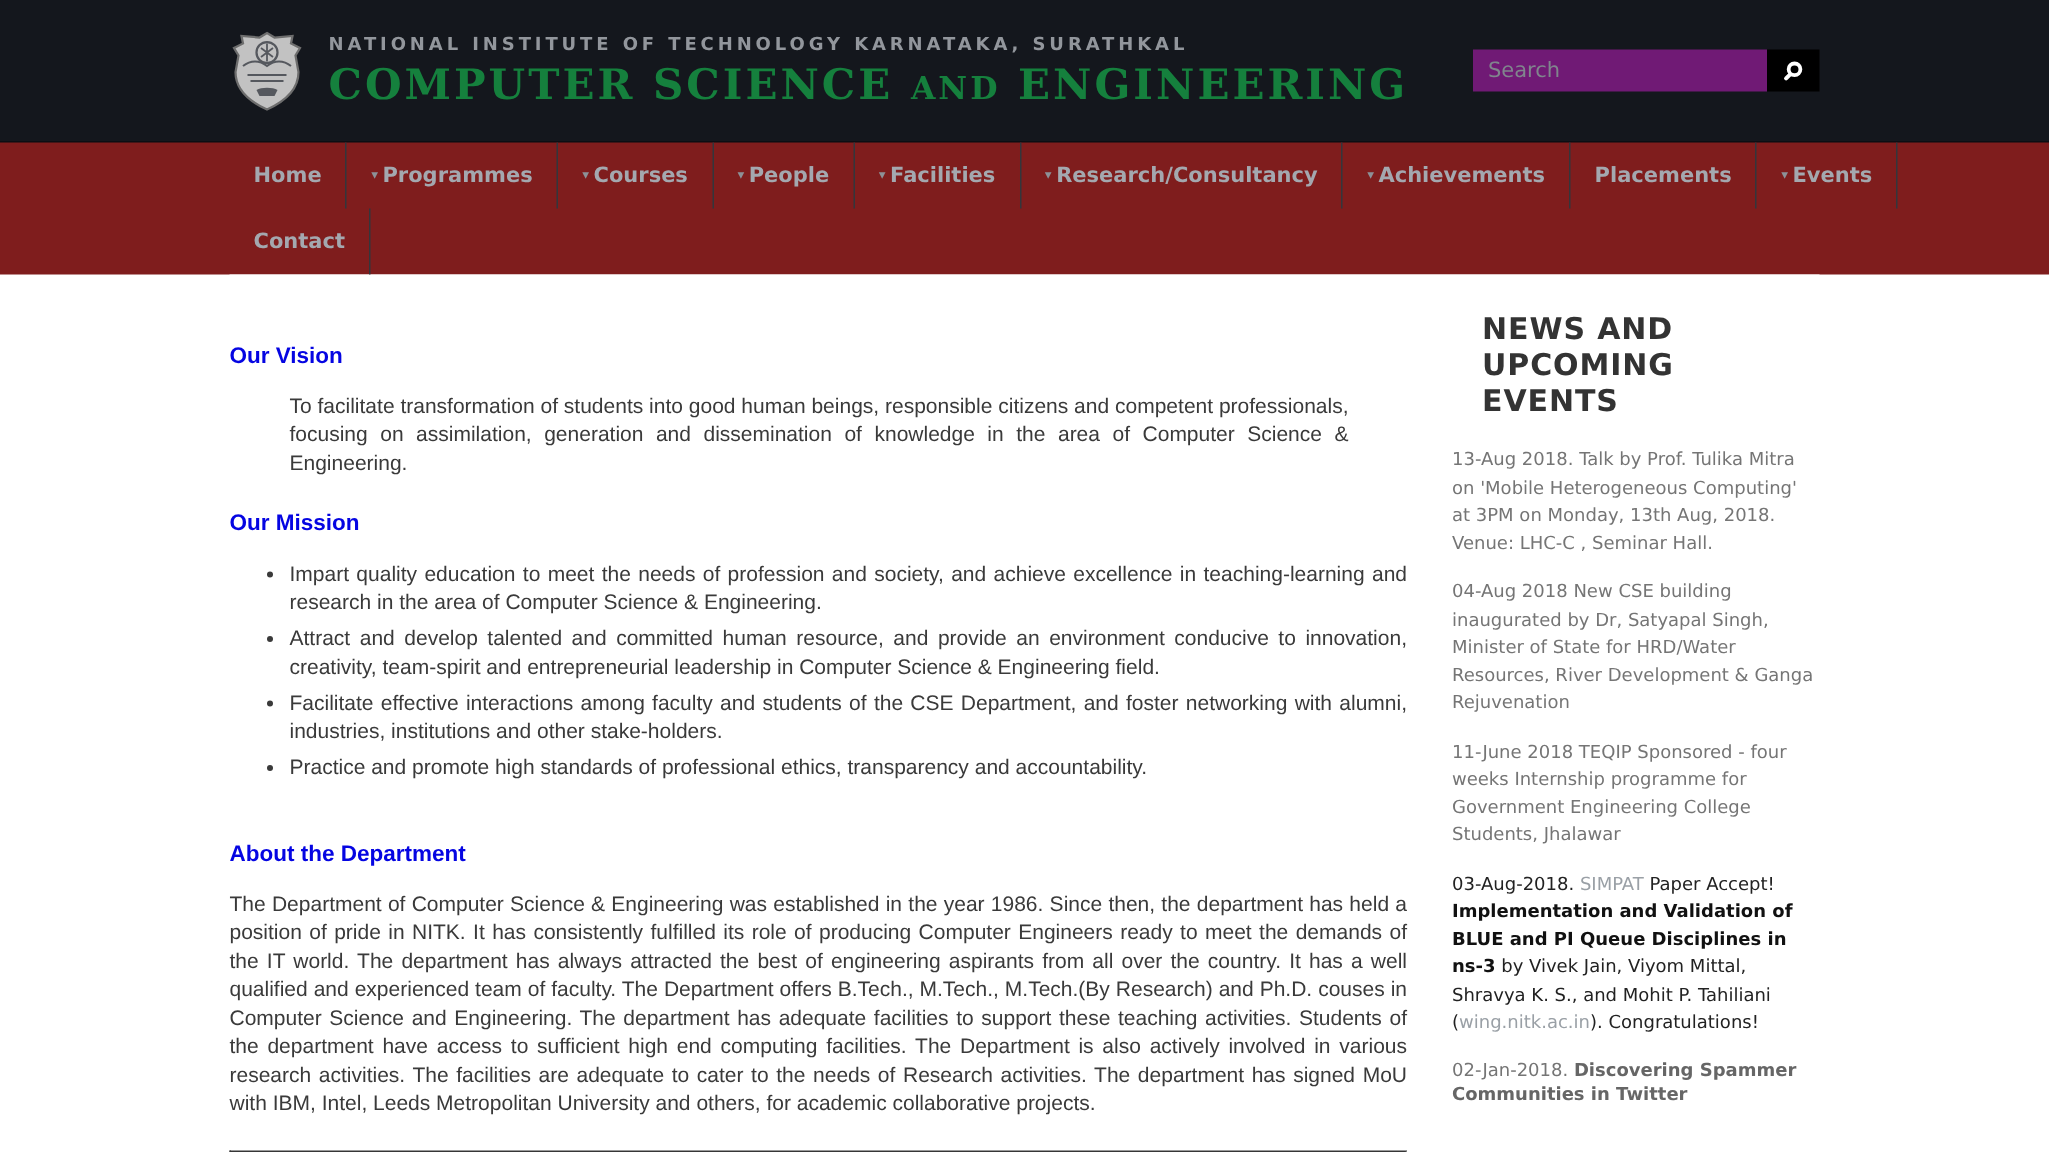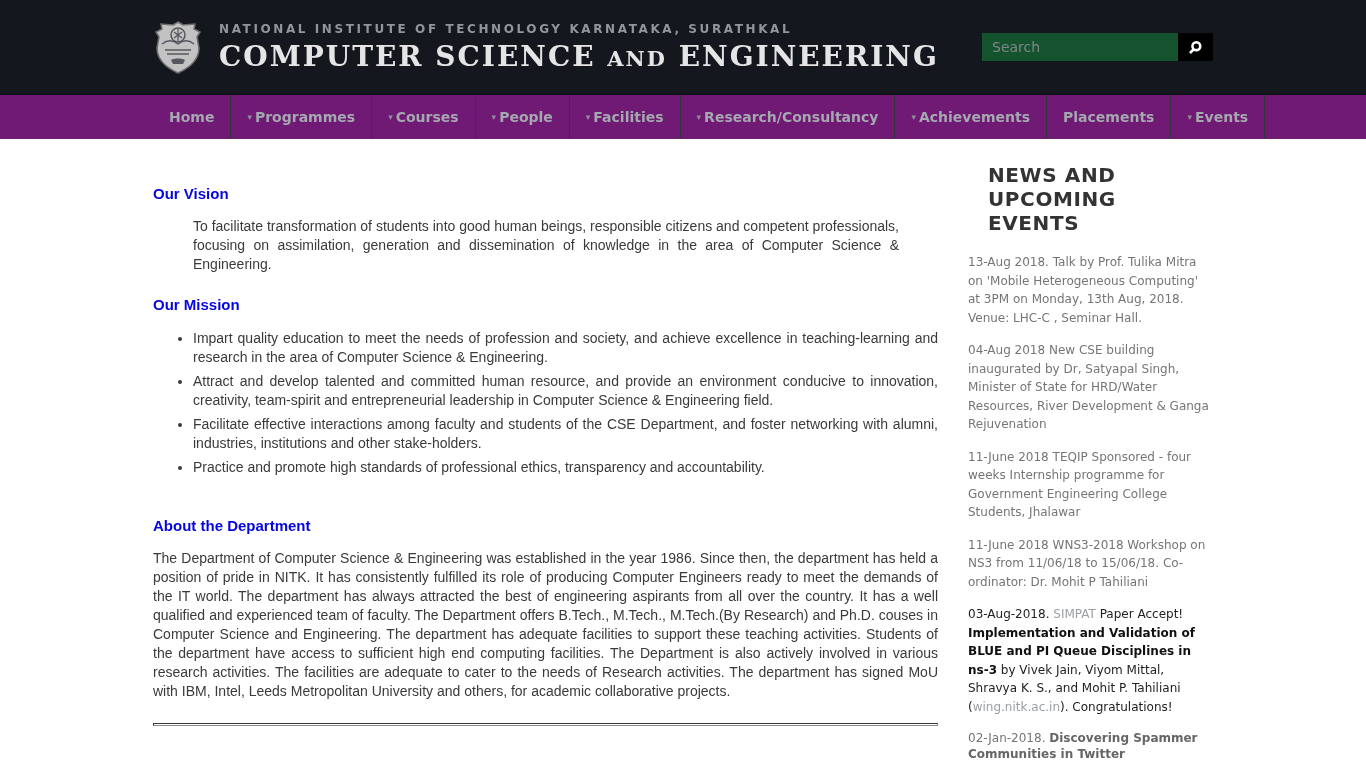--- a/index.html
+++ b/index.html
@@ -29,47 +29,47 @@
     font-weight: bold;
     letter-spacing: 2.6px;
     color: #92969c;
     margin-bottom: 4px;
   }
   .brand-title {
     font-family: "DejaVu Serif", serif;
     font-size: 28px;
     font-weight: 600;
     letter-spacing: 2px;
-    color: #e5e5e5;
+    color: #15803d;
     white-space: nowrap;
   }
   .brand-title .small-and { font-size: 21px; letter-spacing: 2px; }
   .search-box { display: flex; align-items: center; }
   .search-input {
     width: 196px; height: 28px;
-    background: #14532d;
+    background: #701a75;
     border: none;
     outline: none;
     color: #9ba0a7;
     font-family: "DejaVu Sans", sans-serif;
     font-size: 14px;
     padding: 0 10px;
   }
   .search-input::placeholder { color: #80858d; }
   .search-button {
     width: 35px; height: 28px;
     background: #000000;
     border: none;
     cursor: pointer;
     display: flex; align-items: center; justify-content: center;
   }
 
   
   .main-nav {
-    background: #701a75;
+    background: #7f1d1d;
     border-top: 1px solid #0b0e13;
     padding-bottom: 0;
   }
   .nav-row { display: flex; list-style: none; }
   .nav-item {
     display: flex;
     align-items: center;
     height: 44px;
     padding: 0 16px;
     border-right: 1px solid #33363c;
@@ -232,20 +232,25 @@
           <span>Achievements</span>
         </li>
       <li class="nav-item">
           <span>Placements</span>
         </li>
       <li class="nav-item">
           <span class="caret">▾</span>
           <span>Events</span>
         </li>
     </ul>
+    <ul class="nav-row nav-row-2">
+      <li class="nav-item">
+          <span>Contact</span>
+        </li>
+    </ul>
   </div>
 </nav>
 
 <div class="container content">
 
   <section class="main-col">
     <h3 class="section-heading">Our Vision</h3>
     <p class="vision-text">To facilitate transformation of students into good human beings, responsible citizens and competent professionals, focusing on assimilation, generation and dissemination of knowledge in the area of Computer Science &amp; Engineering.</p>
 
     <h3 class="section-heading mission-heading">Our Mission</h3>
@@ -261,20 +266,19 @@
 
     <hr class="content-divider">
   </section>
 
   <aside class="sidebar">
     <h2 class="news-heading">NEWS AND UPCOMING EVENTS</h2>
 
     <p class="news-item">13-Aug 2018. Talk by Prof. Tulika Mitra on 'Mobile Heterogeneous Computing' at 3PM on Monday, 13th Aug, 2018. Venue: LHC-C , Seminar Hall.</p>
     <p class="news-item">04-Aug 2018 New CSE building inaugurated by Dr, Satyapal Singh, Minister of State for HRD/Water Resources, River Development &amp; Ganga Rejuvenation</p>
     <p class="news-item">11-June 2018 TEQIP Sponsored - four weeks Internship programme for Government Engineering College Students, Jhalawar</p>
-    <p class="news-item">11-June 2018 WNS3-2018 Workshop on NS3 from 11/06/18 to 15/06/18. Co-ordinator: Dr. Mohit P Tahiliani</p>
 
     <p class="news-item dark"><span>03-Aug-2018. </span><a class="news-link">SIMPAT</a><span> Paper Accept! </span><b>Implementation and Validation of BLUE and PI Queue Disciplines in ns-3</b><span> by Vivek Jain, Viyom Mittal, Shravya K. S., and Mohit P. Tahiliani (</span><a class="news-link">wing.nitk.ac.in</a><span>). Congratulations!</span></p>
 
     <p class="news-item small"><span>02-Jan-2018. </span><b>Discovering Spammer Communities in Twitter</b></p>
   </aside>
 
 </div>
 
 </body></html>

